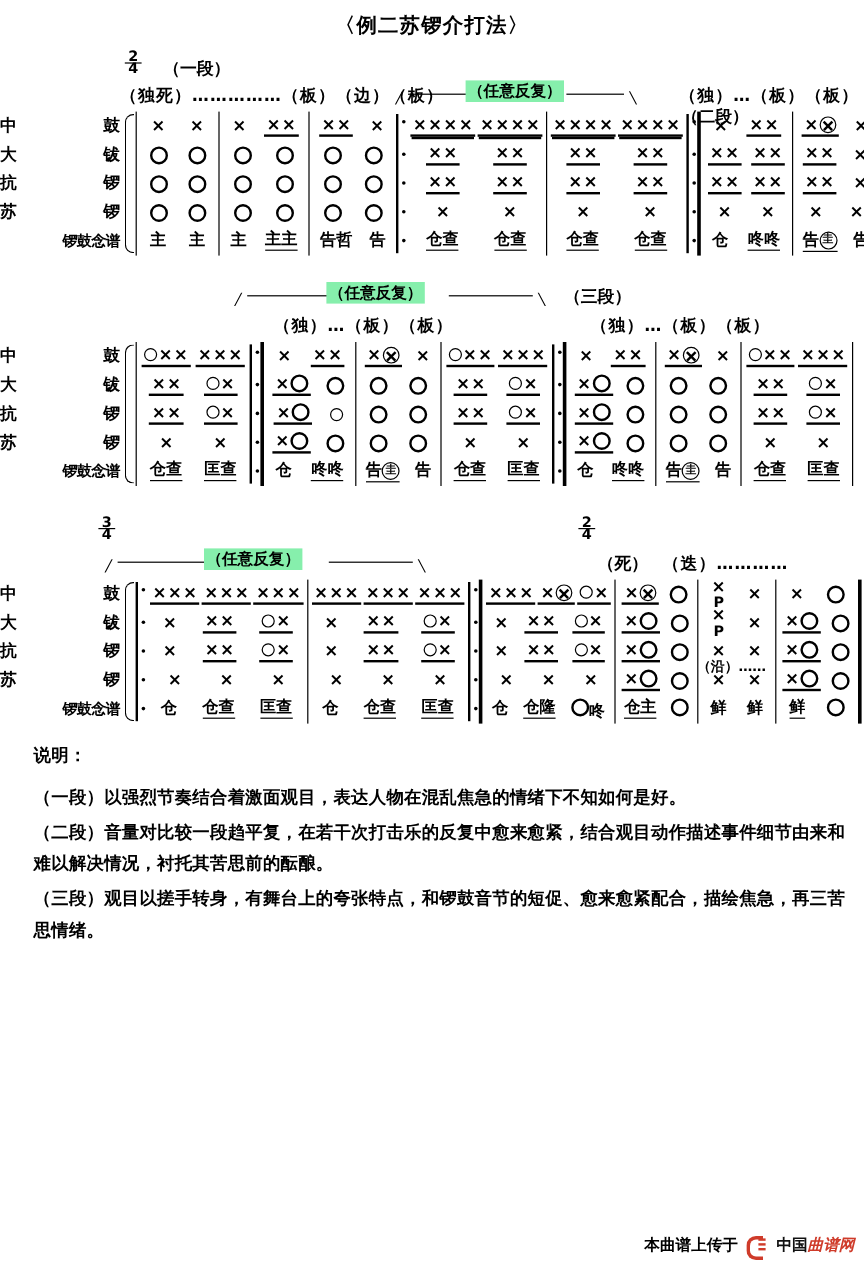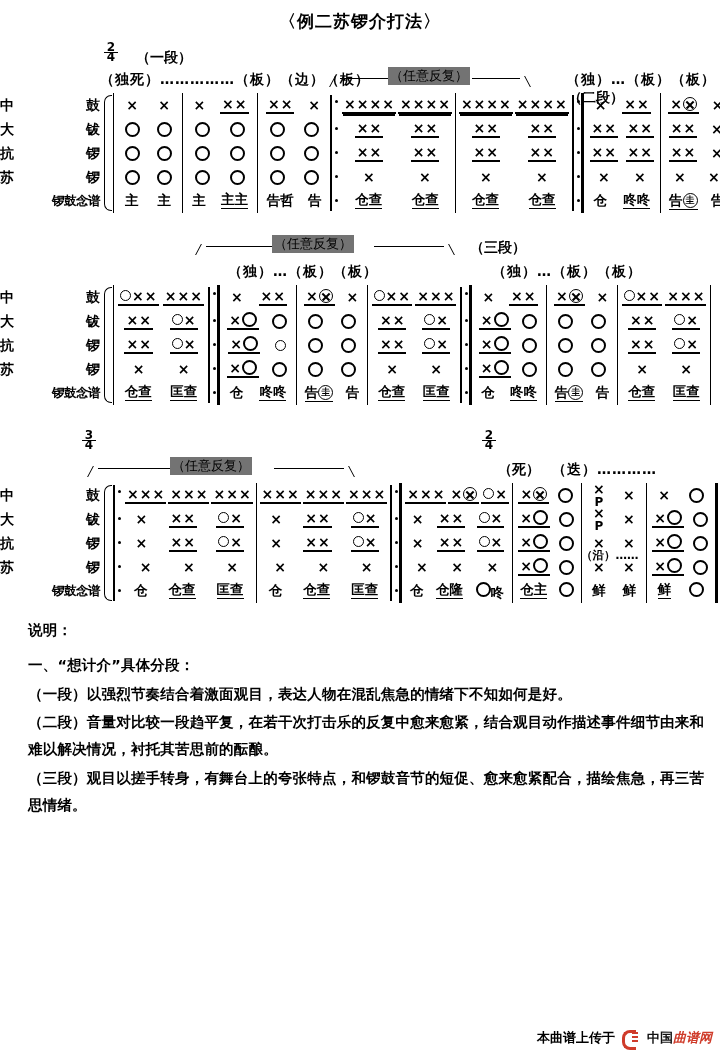--- a/index.html
+++ b/index.html
@@ -47,22 +47,22 @@
 
   
   .arc{position:absolute;height:12px;}
   .arc .lineL,.arc .lineR{
     position:absolute;top:5px;height:0;border-top:1.6px solid #000;
   }
   .arc .tickL{position:absolute;left:0;top:3px;width:9px;height:11px;
     border-left:1.6px solid #000;transform:skewX(-28deg);}
   .arc .tickR{position:absolute;right:0;top:3px;width:9px;height:11px;
     border-right:1.6px solid #000;transform:skewX(28deg);}
-  .arc .lbl{position:absolute;top:-6px;font-size:13px;font-weight:normal;
-    background:#737373;padding:0 2px;white-space:nowrap;}
+  .arc .lbl{position:absolute;top:-6px;font-size:13px;font-weight:bold;
+    background:#86efac;padding:0 2px;white-space:nowrap;}
 
   
   .dots{letter-spacing:1px;}
 
   
   .staff{display:flex;align-items:stretch;}
   .labels{
     width:100px;flex:0 0 100px;
     display:flex;flex-direction:column;justify-content:space-between;
     padding-right:2px;
@@ -1305,21 +1305,20 @@
             <span class="syl"><span class="no"></span></span>
           </div>
         </div>
         <div class="barline thick"></div>
       </div>
     </div>
   </div>
 
   <div class="notes">
     <p class="head">说明：</p>
-    <p>一、“想计介”具体分段：</p>
     <p>（一段）以强烈节奏结合着激面观目，表达人物在混乱焦急的情绪下不知如何是好。</p>
     <p>（二段）音量对比较一段趋平复，在若干次打击乐的反复中愈来愈紧，结合观目动作描述事件细节由来和难以解决情况，衬托其苦思前的酝酿。</p>
     <p>（三段）观目以搓手转身，有舞台上的夸张特点，和锣鼓音节的短促、愈来愈紧配合，描绘焦急，再三苦思情绪。</p>
   </div>
 
   <div class="footer">
     <span>本曲谱上传于</span>
     <span class="logo">
       <span class="c"></span><span class="b1"></span><span class="b2"></span><span class="b3"></span>
     </span>

